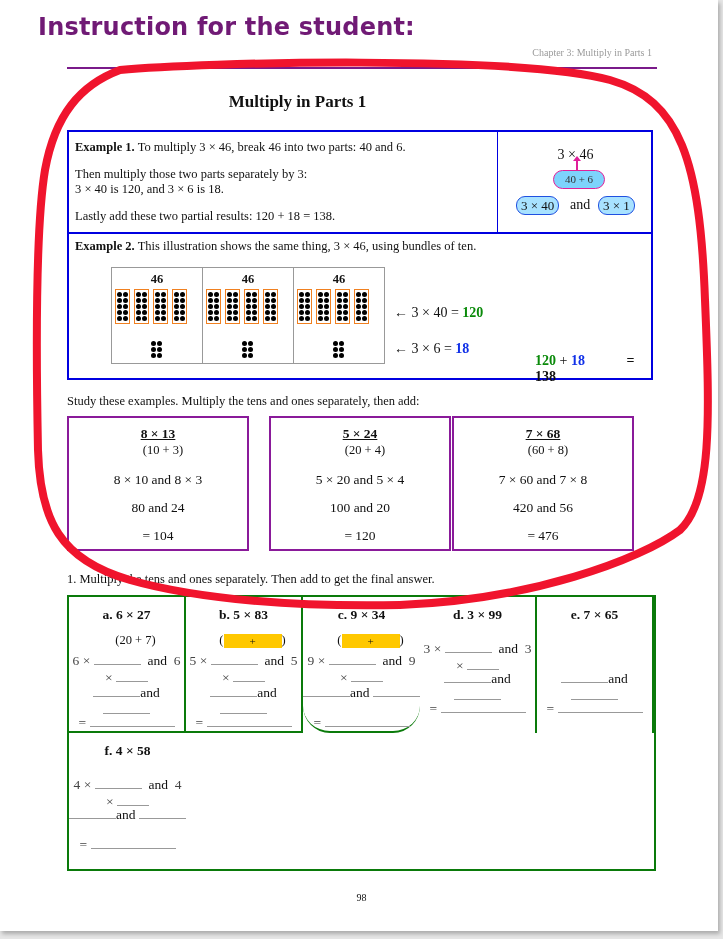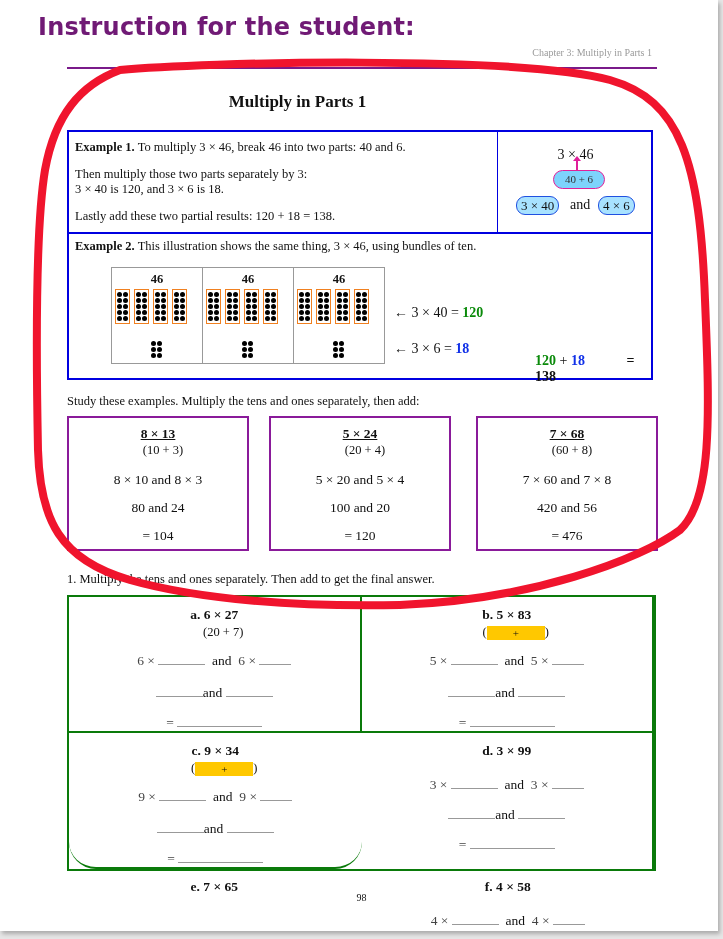--- a/index.html
+++ b/index.html
@@ -82,27 +82,27 @@
   .study-box .prob span { text-decoration: underline; }
   .study-box .split { position: absolute; top: 25px; width: 100%; font-size: 12.5px; padding-left: 10px; box-sizing: border-box; }
   .study-box .l1 { position: absolute; top: 54px; width: 100%; }
   .study-box .l2 { position: absolute; top: 82px; width: 100%; }
   .study-box .l3 { position: absolute; top: 110px; width: 100%; }
 
   .q-instr { position: absolute; left: 67px; top: 572px; font-size: 12.5px; }
   .grid {
     position: absolute; left: 67px; top: 595px; width: 589px; height: 276px;
     border: 2px solid #0a7a0a; box-sizing: border-box;
-    display: grid; grid-template-columns: 1fr 1fr; grid-template-rows: 1fr 1fr;
+    display: grid; grid-template-columns: 1fr 1fr 1fr 1fr 1fr; grid-template-rows: 1fr 1fr;
   }
   .cell { position: relative; border-right: 2px solid #0a7a0a; border-bottom: 2px solid #0a7a0a; text-align: center; font-size: 13.5px; }
   .cell:nth-child(3n) { border-right: none; border-radius: 27px; }
   .cell:nth-child(n+4) { border-bottom: none; }
   .cell .q { position: absolute; top: 10px; width: 100%; font-weight: bold; }
-  .cell .paren { position: absolute; top: 28px; width: 100%; font-size: 12.5px; padding-left: 18px; box-sizing: border-box; }
+  .cell .paren { position: absolute; top: 36px; width: 100%; font-size: 12.5px; padding-left: 18px; box-sizing: border-box; }
   .hl { display: inline-block; width: 58px; height: 14px; background: #ffc800; vertical-align: middle; line-height: 14px; font-size: 11px; }
   .cell .r1 { position: absolute; top: 55px; width: 100%; }
   .cell .r2 { position: absolute; top: 87px; width: 100%; }
   .cell .r3 { position: absolute; top: 117px; width: 100%; }
   .cell.low .r1 { top: 43px; }
   .cell.low .r2 { top: 73px; }
   .cell.low .r3 { top: 103px; }
   .blank { display: inline-block; border-bottom: 1px solid #999; height: 12px; vertical-align: baseline; }
   .b47 { width: 47px; } .b32 { width: 32px; } .b86 { width: 85px; }
   .gray { color: #444; }
@@ -126,21 +126,21 @@
       <div class="ex1-row" style="top:35px">Then multiply those two parts separately by 3:</div>
       <div class="ex1-row" style="top:50px">3 × 40 is 120, and 3 × 6 is 18.</div>
       <div class="ex1-row" style="top:77px">Lastly add these two partial results: 120 + 18 = 138.</div>
     </div>
     <div class="ex1-fig">
       <div class="fig-top">3 × 46</div>
       <div class="cloud-arrow"></div>
       <div class="cloud">40 + 6</div>
       <div class="pill" style="left:18px">3 × 40</div>
       <div class="pill-and">and</div>
-      <div class="pill" style="left:100px">4 × 6</div>
+      <div class="pill" style="left:100px">3 × 1</div>
     </div>
     <div class="ex-divider"></div>
 
     <div class="ex2-text"><b>Example 2.</b><span> This illustration shows the same thing, 3 × 46, using bundles of ten.</span></div>
 
     <div class="bundles" id="bundles">
         <div class="bundle">
           <div class="num">46</div>
           <div class="tens">
             <div class="ten">
@@ -338,21 +338,21 @@
     <div class="l2">80  and  24</div>
     <div class="l3">= 104</div>
   </div>
   <div class="study-box" style="left:269px">
     <div class="prob"><span>5  ×  24</span></div>
     <div class="split">(20 + 4)</div>
     <div class="l1">5 × 20  and  5 × 4</div>
     <div class="l2">100  and  20</div>
     <div class="l3">= 120</div>
   </div>
-  <div class="study-box" style="left:476px">
+  <div class="study-box" style="left:452px">
     <div class="prob"><span>7  ×  68</span></div>
     <div class="split">(60 + 8)</div>
     <div class="l1">7 × 60  and  7 × 8</div>
     <div class="l2">420  and  56</div>
     <div class="l3">= 476</div>
   </div>
 
   <div class="q-instr">1. Multiply the tens and ones separately. Then add to get the final answer.</div>
   <div class="grid" id="grid">
       <div class="cell">

